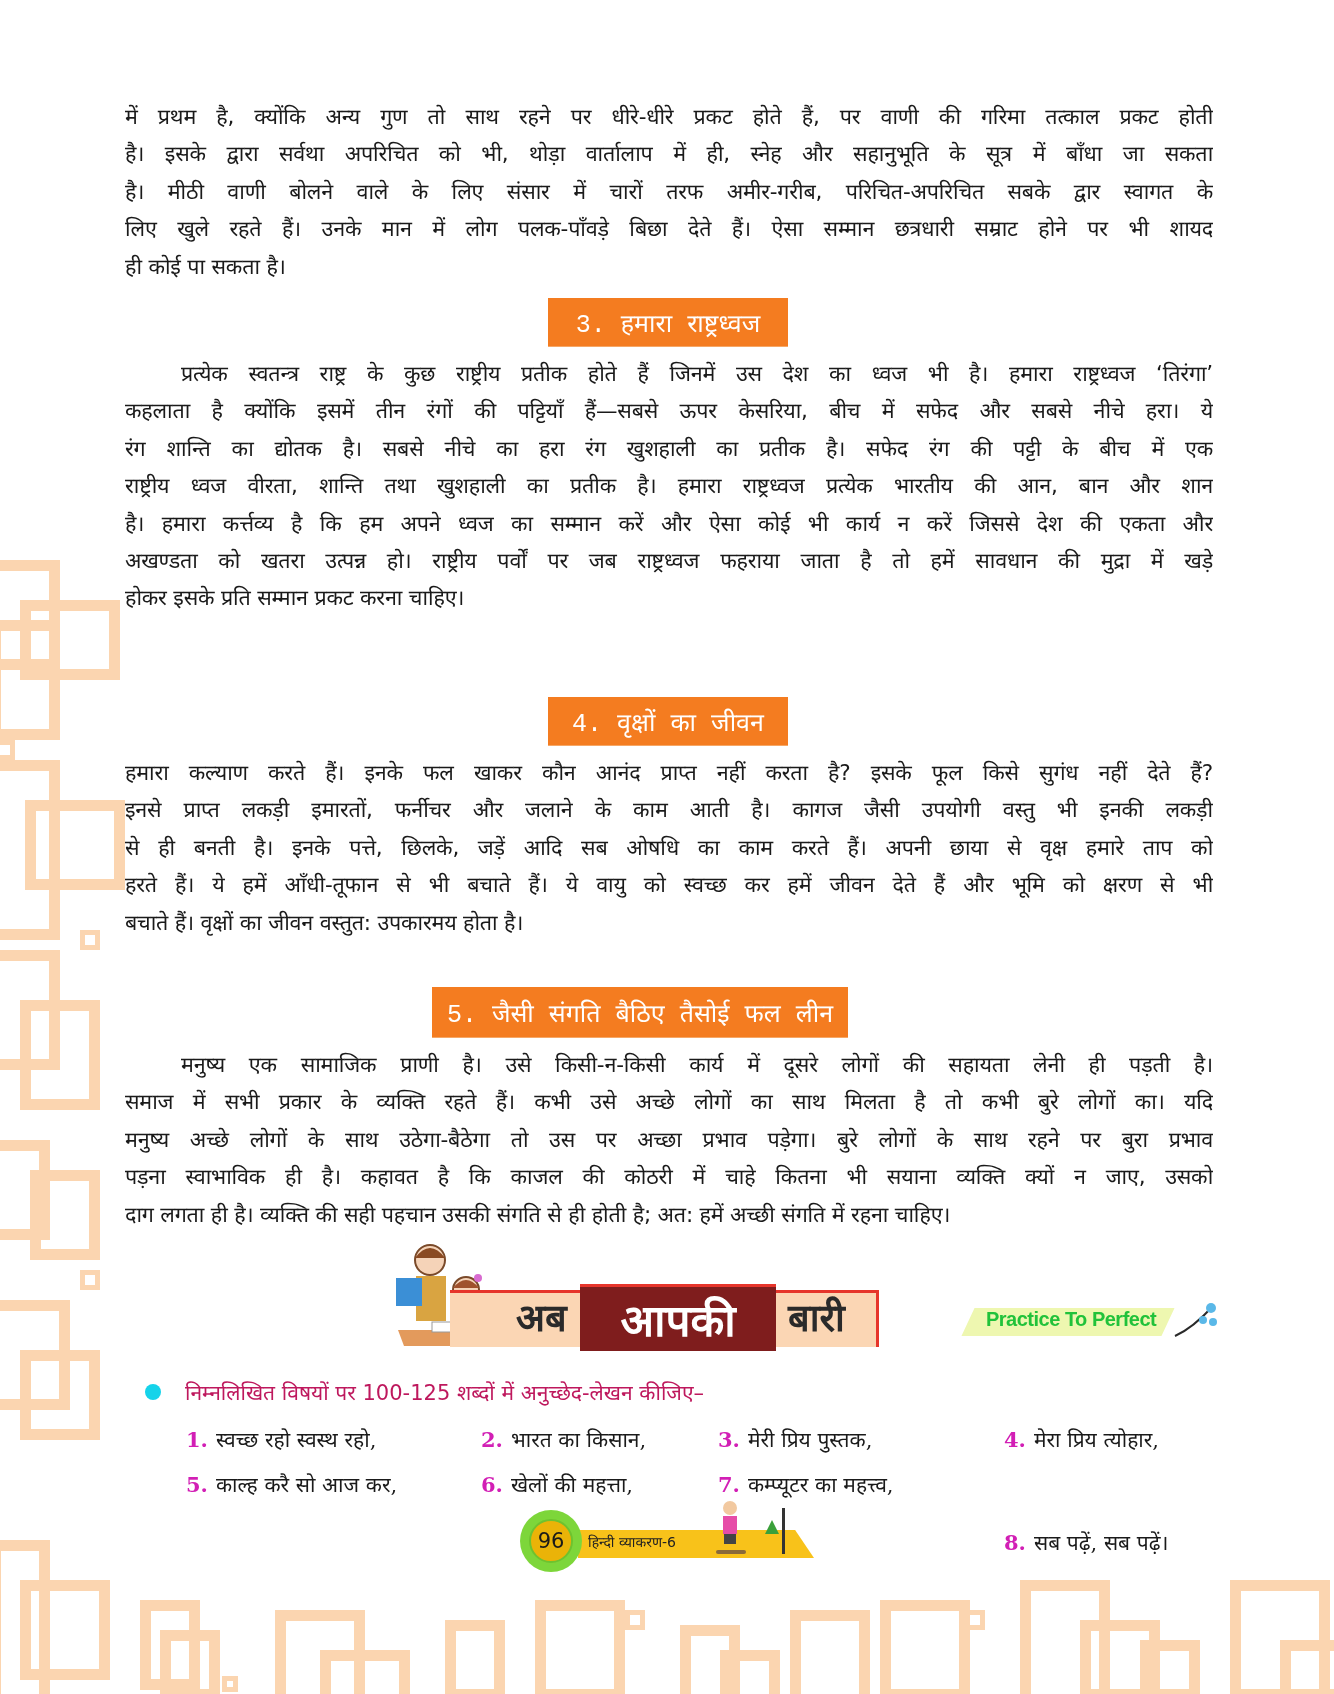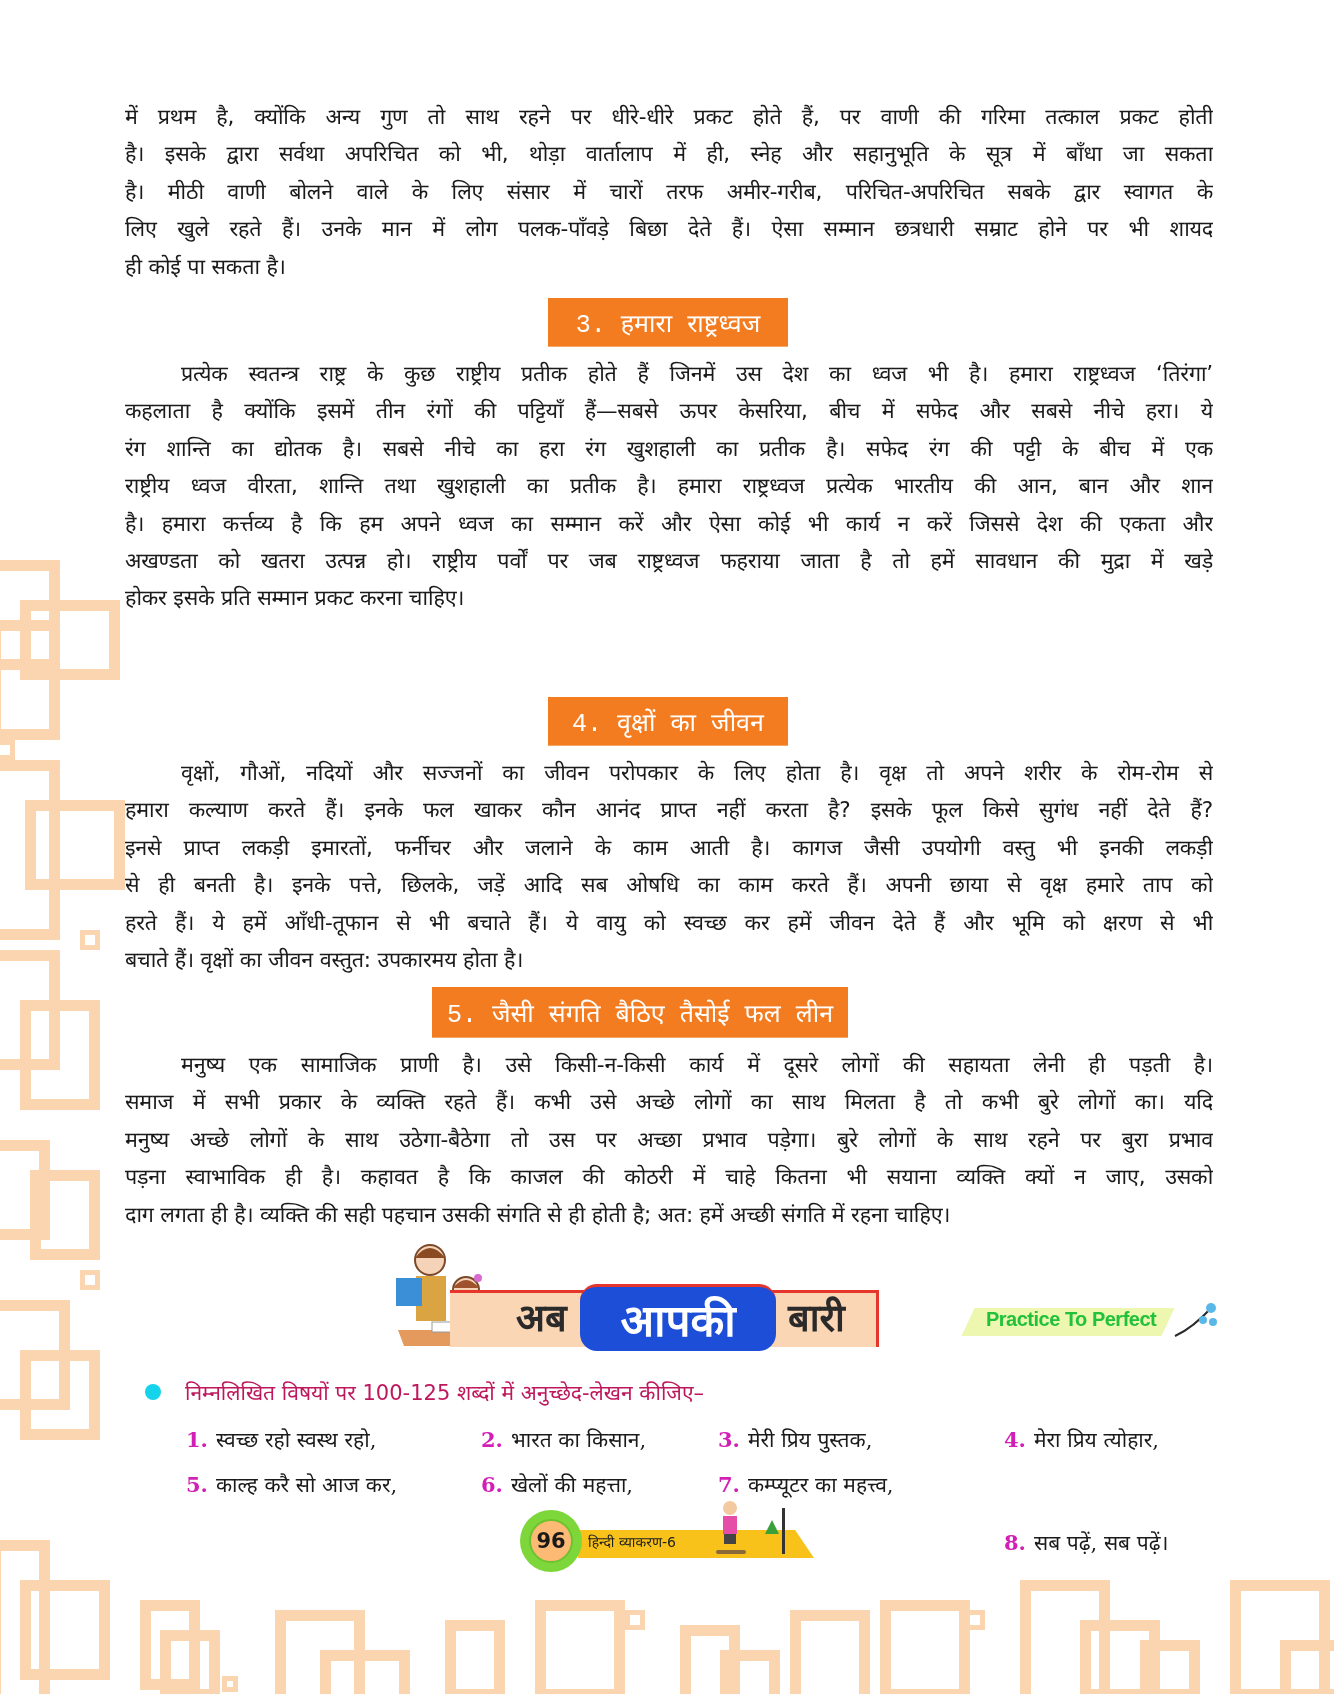--- a/index.html
+++ b/index.html
@@ -22,33 +22,33 @@
   .para .line.indent { padding-left:56px; }
   .heading {
     position:absolute; background:#f47c20; color:#ffffff;
     font-family:Liberation Mono, monospace; font-size:25px;
     display:flex; align-items:center; justify-content:center;
     box-shadow: 0 1px 0 #f6a766;
   }
   .banner { position:absolute; left:388px; top:1238px; width:490px; height:120px; }
   .banner .strip { position:absolute; left:62px; top:52px; width:426px; height:54px; background:#fbd6b4; border-top:3px solid #e6352b; border-right:3px solid #e6352b; }
   .banner .ab { position:absolute; left:128px; top:52px; font-size:38px; font-weight:bold; color:#2a2a2a; }
-  .banner .aapki { position:absolute; left:192px; top:46px; width:196px; height:64px; background:#1d4ed8; color:#fff; font-size:44px; font-weight:bold; display:flex; align-items:center; justify-content:center; border-top:3px solid #e6352b;border-radius:17px; }
+  .banner .aapki { position:absolute; left:192px; top:46px; width:196px; height:64px; background:#7f1d1d; color:#fff; font-size:44px; font-weight:bold; display:flex; align-items:center; justify-content:center; border-top:3px solid #e6352b; }
   .banner .baari { position:absolute; left:400px; top:52px; font-size:38px; font-weight:bold; color:#2a2a2a; }
   .kids { position:absolute; left:0; top:0; width:120px; height:110px; }
   .practice { position:absolute; left:968px; top:1300px; width:250px; height:40px; }
   .practice .bg { position:absolute; left:0; top:8px; width:200px; height:28px; background:#eef7b0; transform:skewX(-25deg); }
   .practice .txt { position:absolute; left:18px; top:8px; font-family:"Liberation Sans", sans-serif; font-size:20px; font-weight:bold; color:#21c23a; letter-spacing:-0.5px; }
   .instr { position:absolute; left:145px; top:1378px; font-size:21px; color:#be185d; display:flex; align-items:center; }
   .instr .dot { width:16px; height:16px; border-radius:50%; background:#15d3ea; margin-right:24px; }
   .topic { position:absolute; font-family:"DejaVu Serif", serif; font-size:21px; color:#1a1a1a; white-space:nowrap; }
   .topic .num { color:#d21fb5; font-weight:bold; margin-right:8px; }
   .footer { position:absolute; left:520px; top:1510px; width:300px; height:60px; }
   .footer .leaf { position:absolute; left:0; top:0; width:62px; height:62px; border-radius:50%; background:#7dd63a; }
-  .footer .pg { position:absolute; left:9px; top:9px; width:44px; height:44px; border-radius:50%; background:#fdba74; border:2px solid #6ec22f; box-sizing:border-box; display:flex; align-items:center; justify-content:center; font-weight:bold; font-size:21px; color:#1a1a1a; }
+  .footer .pg { position:absolute; left:9px; top:9px; width:44px; height:44px; border-radius:50%; background:#eab308; border:2px solid #6ec22f; box-sizing:border-box; display:flex; align-items:center; justify-content:center; font-weight:normal; font-size:21px; color:#1a1a1a; }
   .footer .band { position:absolute; left:58px; top:20px; width:236px; height:28px; background:#f8c21a; clip-path:polygon(0 0, 92% 0, 100% 100%, 0 100%); }
   .footer .title { position:absolute; left:68px; top:22px; font-size:14px; color:#222; }
 </style>
 </head>
 <body>
 
 <div>
   <div class="deco" style="left:-40px;top:560px;width:100px;height:110px;"></div>
   <div class="deco" style="left:20px;top:600px;width:100px;height:80px;"></div>
   <div class="deco" style="left:-10px;top:620px;width:70px;height:120px;"></div>
@@ -102,21 +102,20 @@
   <span class="line">कहलाता है क्योंकि इसमें तीन रंगों की पट्टियाँ हैं—सबसे ऊपर केसरिया, बीच में सफेद और सबसे नीचे हरा। ये</span>
   <span class="line">रंग शान्ति का द्योतक है। सबसे नीचे का हरा रंग खुशहाली का प्रतीक है। सफेद रंग की पट्टी के बीच में एक</span>
   <span class="line">राष्ट्रीय ध्वज वीरता, शान्ति तथा खुशहाली का प्रतीक है। हमारा राष्ट्रध्वज प्रत्येक भारतीय की आन, बान और शान</span>
   <span class="line">है। हमारा कर्त्तव्य है कि हम अपने ध्वज का सम्मान करें और ऐसा कोई भी कार्य न करें जिससे देश की एकता और</span>
   <span class="line">अखण्डता को खतरा उत्पन्न हो। राष्ट्रीय पर्वों पर जब राष्ट्रध्वज फहराया जाता है तो हमें सावधान की मुद्रा में खड़े</span>
   <span class="line last">होकर इसके प्रति सम्मान प्रकट करना चाहिए।</span>
 </div>
 
 <div class="heading" style="left:548px;top:697px;width:240px;height:48px;">4. वृक्षों का जीवन</div>
 <div class="para" style="top:754px;">
-  <span class="line indent">वृक्षों, गौओं, नदियों और सज्जनों का जीवन परोपकार के लिए होता है। वृक्ष तो अपने शरीर के रोम-रोम से</span>
   <span class="line">हमारा कल्याण करते हैं। इनके फल खाकर कौन आनंद प्राप्त नहीं करता है? इसके फूल किसे सुगंध नहीं देते हैं?</span>
   <span class="line">इनसे प्राप्त लकड़ी इमारतों, फर्नीचर और जलाने के काम आती है। कागज जैसी उपयोगी वस्तु भी इनकी लकड़ी</span>
   <span class="line">से ही बनती है। इनके पत्ते, छिलके, जड़ें आदि सब ओषधि का काम करते हैं। अपनी छाया से वृक्ष हमारे ताप को</span>
   <span class="line">हरते हैं। ये हमें आँधी-तूफान से भी बचाते हैं। ये वायु को स्वच्छ कर हमें जीवन देते हैं और भूमि को क्षरण से भी</span>
   <span class="line last">बचाते हैं। वृक्षों का जीवन वस्तुत: उपकारमय होता है।</span>
 </div>
 
 <div class="heading" style="left:432px;top:987px;width:416px;height:50px;">5. जैसी संगति बैठिए तैसोई फल लीन</div>
 <div class="para" style="top:1046px;">
   <span class="line indent">मनुष्य एक सामाजिक प्राणी है। उसे किसी-न-किसी कार्य में दूसरे लोगों की सहायता लेनी ही पड़ती है।</span>

